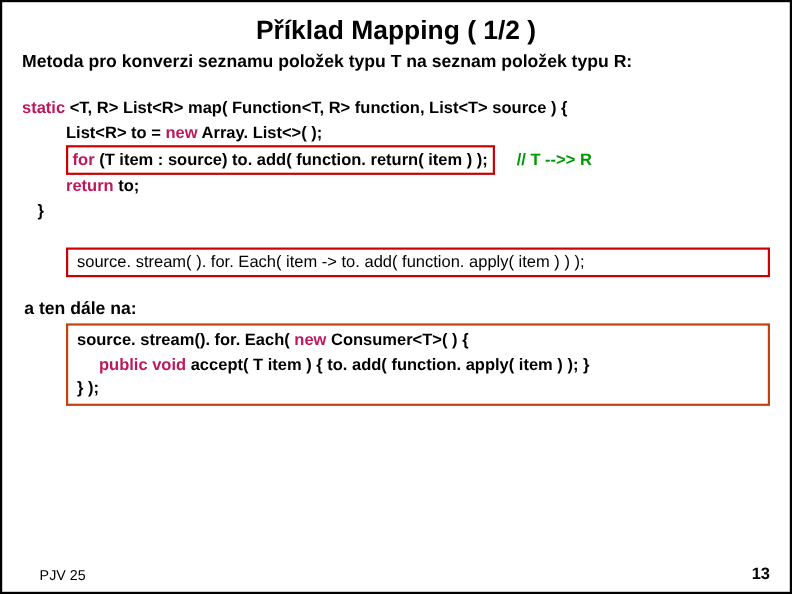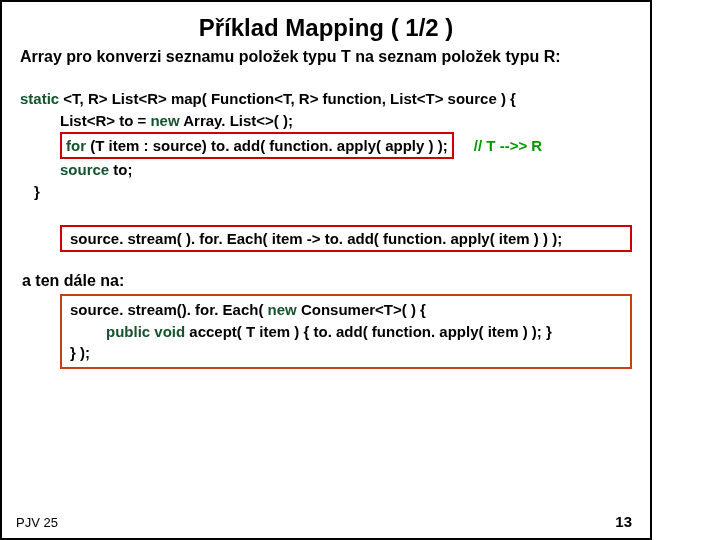--- a/index.html
+++ b/index.html
@@ -2,21 +2,21 @@
 <html><head>
 <meta charset="utf-8">
 <style>
   body {
     margin: 0;
     padding: 0;
     font-family: Arial, Helvetica, sans-serif;
     background: #fff;
   }
   .slide {
-    width: 652px;
+    width: 720px;
     height: 540px;
     box-sizing: border-box;
     border: 2px solid #000;
     padding: 10px 18px 8px 18px;
     position: relative;
     background: #fff;
   }
   .title {
     text-align: center;
     font-weight: bold;
@@ -27,98 +27,98 @@
     font-weight: bold;
     font-size: 16px;
     margin: 0 0 22px 0;
   }
   .codeblock {
     font-weight: bold;
     font-size: 15px;
     line-height: 1.45;
     margin-bottom: 22px;
   }
-  .kw-blue { color: #14532d; }
+  .kw-blue { color: #be185d; }
   .kw-green { color: #009900; padding-left: 16px; }
   .ind1 { margin-left: 40px; }
   .redbox1 {
     border: 2px solid #cc0000;
     display: inline-block;
     padding: 1px 4px;
   }
   .line { display: block; }
   .label {
     font-weight: bold;
     font-size: 16px;
     margin: 0 0 4px 2px;
   }
   .block2 {
     border: 2px solid #cc0000;
     margin-left: 40px;
     padding: 3px 8px;
-    font-weight: bold;
+    font-weight: normal;
     font-size: 15px;
     margin-bottom: 20px;
   }
   .block3 {
     border: 2px solid #c2410c;
     margin-left: 40px;
     padding: 3px 8px;
     font-weight: bold;
     font-size: 15px;
     line-height: 1.45;
   }
   .footer-left {
     position: absolute;
-    left: 14px;
+    left: 34px;
     bottom: 8px;
     font-size: 13px;
   }
   .footer-right {
     position: absolute;
     right: 18px;
     bottom: 8px;
     font-size: 15px;
     font-weight: bold;
   }
 </style>
 </head>
 <body>
 
 <div class="slide">
 
   <div class="title">Příklad  Mapping   ( 1/2 )</div>
-  <div class="subtitle">Array pro konverzi seznamu položek typu T na seznam položek typu R:</div>
+  <div class="subtitle">Metoda pro konverzi seznamu položek typu T na seznam položek typu R:</div>
 
   <div class="codeblock">
     <span class="line">
       <span class="kw-blue">static</span><span> &lt;T, R&gt; List&lt;R&gt; map( Function&lt;T, R&gt; function, List&lt;T&gt; source ) {</span>
     </span>
     <span class="line ind1">
       <span>List&lt;R&gt; to = </span><span class="kw-blue">new</span><span> Array. List&lt;&gt;( );</span>
     </span>
     <span class="line ind1">
-      <span class="redbox1"><span class="kw-blue">for</span><span> (T item : source)  to. add(  function. apply( apply ) ); </span></span><span class="kw-green"> // T --&gt;&gt; R</span>
+      <span class="redbox1"><span class="kw-blue">for</span><span> (T item : source)  to. add(  function. return( item ) ); </span></span><span class="kw-green"> // T --&gt;&gt; R</span>
     </span>
     <span class="line ind1">
-      <span class="kw-blue">source</span><span> to;</span>
+      <span class="kw-blue">return</span><span> to;</span>
     </span>
     <span class="line" style="margin-left:14px">}</span>
   </div>
 
   <div class="block2">
     <span>source. stream( ). for. Each( item -&gt; to. add(  function. apply( item ) ) );</span>
   </div>
 
   <div class="label">a ten dále na:</div>
   <div class="block3">
     <span class="line">
       <span>source. stream(). for. Each( </span><span class="kw-blue">new</span><span> Consumer&lt;T&gt;( ) {</span>
     </span>
-    <span class="line" style="margin-left:36px">
+    <span class="line" style="margin-left:20px">
       <span class="kw-blue">public void</span><span> accept( T item ) { to. add(  function. apply( item ) ); }</span>
     </span>
     <span class="line">} );</span>
   </div>
 
   <div class="footer-left">PJV 25</div>
   <div class="footer-right">13</div>
 </div>
 
 </body></html>

